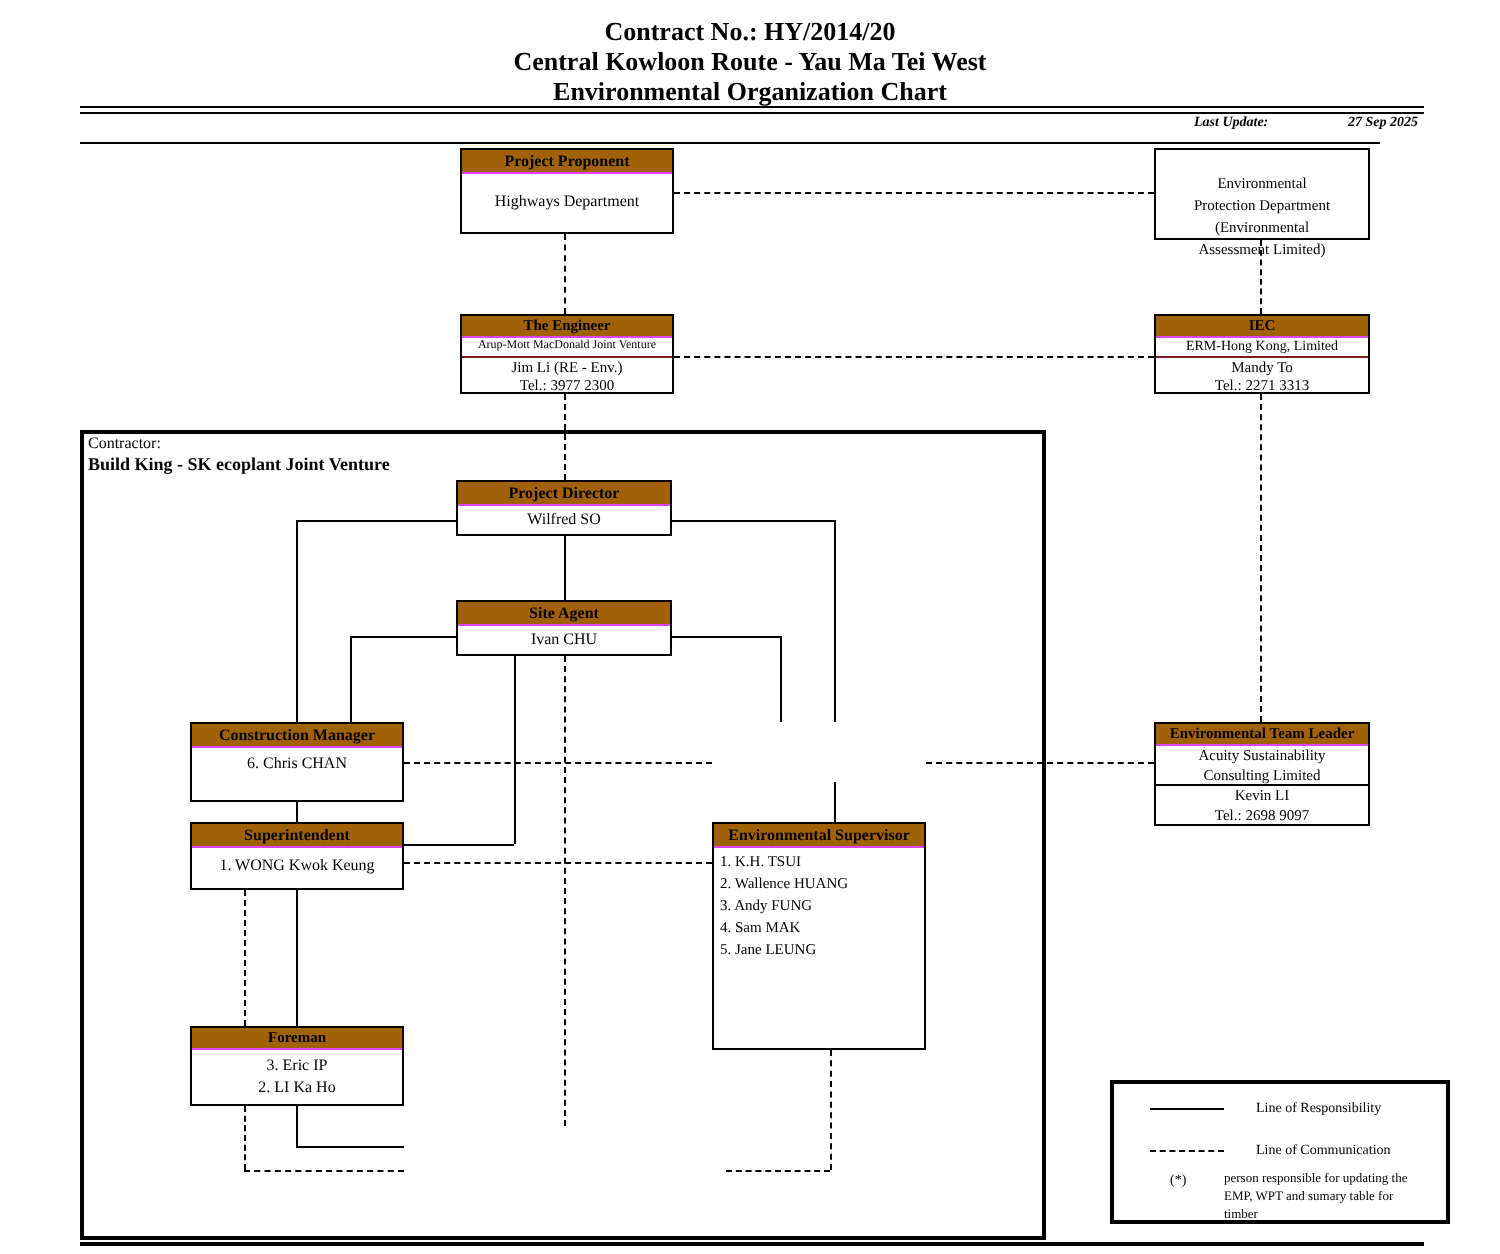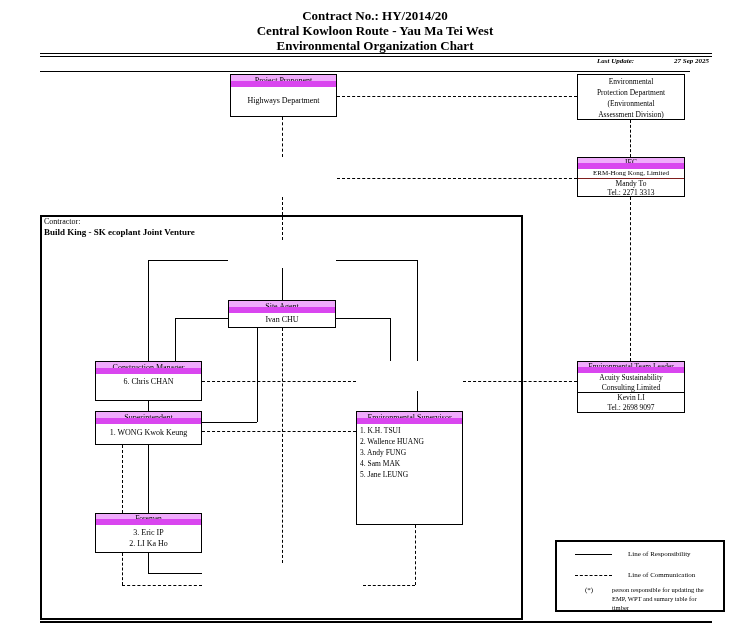--- a/index.html
+++ b/index.html
@@ -12,21 +12,21 @@
   .lastupdate { position:absolute; left:597px; top:57px; width:112px; display:flex; justify-content:space-between; font-style:italic; font-size:7px; font-weight:bold; }
 
   .hline { position:absolute; height:0; z-index:1; }
   .hline.solid { border-top:1px solid #000; }
   .hline.dash  { border-top:1px dashed #000; }
   .vline { position:absolute; width:0; z-index:1; }
   .vline.solid { border-left:1px solid #000; }
   .vline.dash  { border-left:1px dashed #000; }
 
   .box { position:absolute; border:1px solid #000; background:#fff; z-index:2; text-align:center; font-size:8px; }
-  .box-header { background:#f0abfc; border-bottom:6px solid #d946ef; height:12px; line-height:11px; font-size:8px; overflow:hidden; }
+  .box-header { background:#a16207; border-bottom:1px solid #d946ef; height:12px; line-height:11px; font-size:8px; overflow:hidden;font-weight:bold; }
   .box-header.sm { height:11px; line-height:10px; font-size:7.5px; }
   .sub-row { border-bottom:1px solid #7f1d1d; font-size:6px; line-height:9px; height:10px; overflow:hidden; }
   .sub-row.md { font-size:7px; line-height:9px; height:10px; }
   .line75 { font-size:7.5px; line-height:9px; }
   .centerbody { line-height:28px; }
   .pd-body { line-height:14px; }
   .cm-body { padding-top:2px; line-height:11px; }
   .list-body { text-align:left; padding:1px 0 0 3px; font-size:7.5px; line-height:11px; }
   .member-line { white-space:nowrap; }
 
@@ -101,35 +101,45 @@
   <div class="contractor-label">
     <div class="l1">Contractor:</div>
     <div class="l2">Build King - SK ecoplant Joint Venture</div>
   </div>
 
   <div class="box" style="left:230px;top:74px;width:107px;height:43px">
     <div class="box-header">Project Proponent</div>
     <div class="centerbody">Highways Department</div>
   </div>
 
-  <div class="box" style="left:577px;top:74px;width:108px;height:46px;font-size:7.5px;line-height:11px;padding-top:1px">
+  <div class="box" style="left:577px;top:74px;width:108px;height:46px;font-size:7.5px;line-height:11px;padding-top:11px">
     <div>Environmental</div>
     <div>Protection Department</div>
     <div>(Environmental</div>
-    <div>Assessment Division)</div>
-  </div>
-
+    <div>Assessment Limited)</div>
+  </div>
+
+  <div class="box" style="left:230px;top:157px;width:107px;height:40px">
+    <div class="box-header sm">The Engineer</div>
+    <div class="sub-row">Arup-Mott MacDonald Joint Venture</div>
+    <div class="line75">Jim Li (RE - Env.)</div>
+    <div class="line75">Tel.: 3977 2300</div>
+  </div>
 
   <div class="box" style="left:577px;top:157px;width:108px;height:40px">
     <div class="box-header sm">IEC</div>
     <div class="sub-row md">ERM-Hong Kong, Limited</div>
     <div class="line75">Mandy To</div>
     <div class="line75">Tel.: 2271 3313</div>
   </div>
 
+  <div class="box" style="left:228px;top:240px;width:108px;height:28px">
+    <div class="box-header">Project Director</div>
+    <div class="pd-body">Wilfred SO</div>
+  </div>
 
   <div class="box" style="left:228px;top:300px;width:108px;height:28px">
     <div class="box-header">Site Agent</div>
     <div class="pd-body">Ivan CHU</div>
   </div>
 
   <div class="box" style="left:95px;top:361px;width:107px;height:40px">
     <div class="box-header">Construction Manager</div>
     <div class="cm-body">6. Chris CHAN</div>
   </div>

